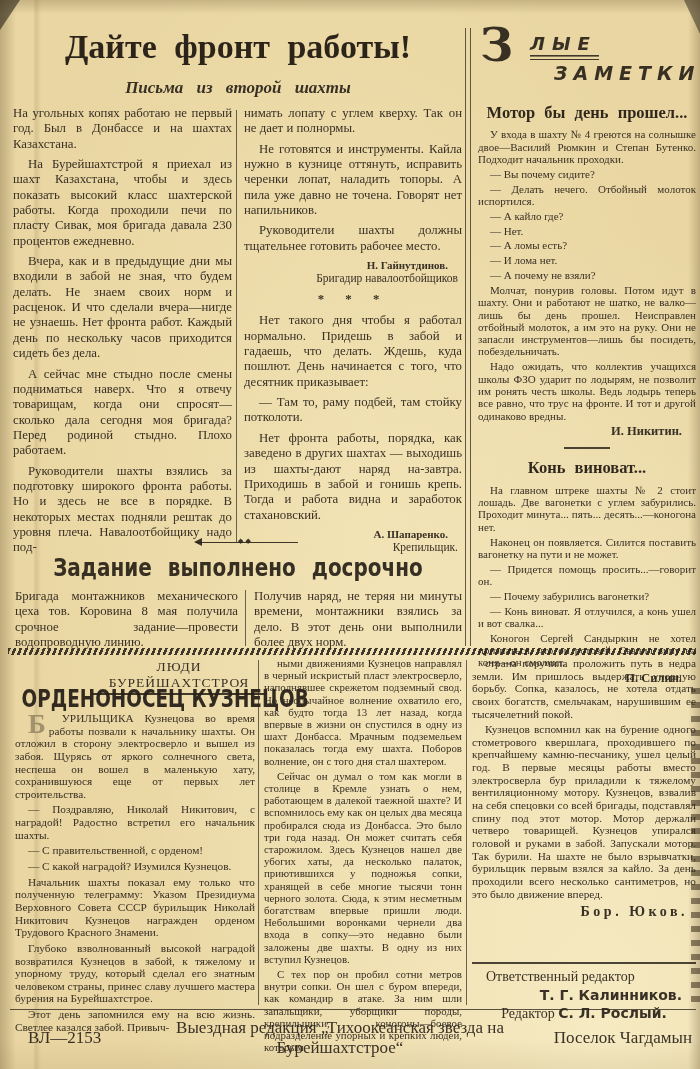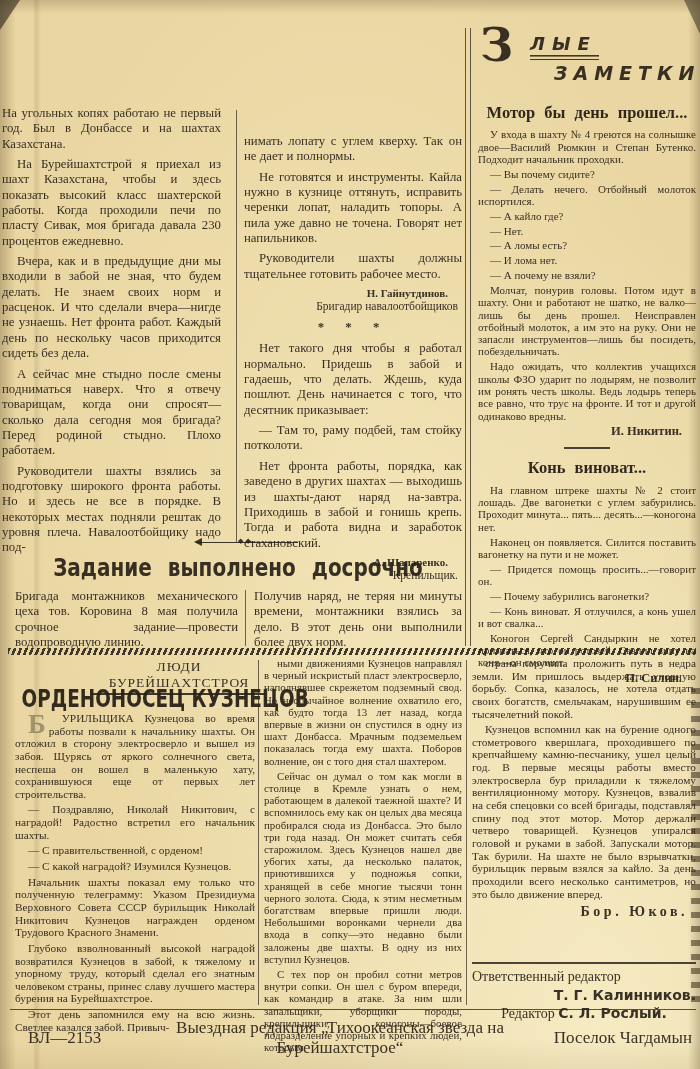--- a/index.html
+++ b/index.html
@@ -20,22 +20,22 @@
   .corner.tl{left:0;top:0;border-top:30px solid rgba(25,20,12,.55);border-right:20px solid transparent;}
   .corner.tr{right:0;top:0;border-top:34px solid rgba(25,20,12,.45);border-left:16px solid transparent;}
   .serration{position:absolute;right:0;top:688px;width:9px;height:322px;
     background:repeating-linear-gradient(180deg, rgba(55,42,24,.55) 0 6px, rgba(55,42,24,0) 6px 14px);}
   
   .front-head{position:absolute;left:15px;top:28px;width:446px;text-align:center;}
   .front-head h1{margin:0;font-size:34px;font-weight:bold;word-spacing:9px;color:rgba(38,30,21,.97);}
   .front-head h2{margin:12px 0 0;font-size:17px;font-weight:bold;font-style:italic;word-spacing:9px;}
   
   .col{position:absolute;text-align:justify;font-size:12.8px;line-height:1.2;}
-  .c1{left:2px;top:106px;width:219px;}
-  .c2{left:244px;top:106px;width:218px;margin-top:28px;}
+  .c1{left:13px;top:106px;width:219px;}
+  .c2{left:244px;top:106px;width:218px;}
   .para{margin:0 0 5px;text-indent:15px;}
   .noindent{text-indent:0;}
   .byline{margin:2px 0 0;text-align:right;font-weight:bold;font-size:11px;padding-right:14px;text-indent:0;}
   .role{margin:0 0 4px;text-align:right;font-size:11.5px;padding-right:4px;text-indent:0;}
   .stars{margin:6px 0;text-align:center;letter-spacing:9px;font-weight:bold;text-indent:0;}
   
   .vrule{position:absolute;width:0;border-left:1.4px solid rgba(50,42,32,.7);}
   .r1{left:236px;top:110px;height:432px;}
   .r3{left:245px;top:590px;height:56px;}
   .r4{left:258px;top:660px;height:345px;}
@@ -78,41 +78,45 @@
     transform:scale(.97,1.3);transform-origin:center top;color:rgba(40,33,24,.95);}
   .fcol{position:absolute;text-align:justify;font-size:11.3px;line-height:1.12;}
   .fcol .para{margin:0 0 3px;text-indent:13px;}
   .f1{left:15px;top:712px;width:240px;}
   .f2{left:264px;top:657px;width:198px;font-size:10.9px;}
   .f3{left:472px;top:657px;width:224px;}
   .dropcap{float:left;font-size:27px;line-height:24px;font-weight:bold;margin:0 3px 0 0;opacity:.4;}
   .feat-byline{margin:4px 0 0;text-align:right;font-weight:bold;font-size:14px;letter-spacing:3.5px;padding-right:8px;text-indent:0;}
   
   .editors{position:absolute;left:472px;top:962px;width:224px;border-top:2.2px solid rgba(45,38,28,.85);padding-top:5px;}
-  .editors p{margin:0 0 2px;}
+  .editors p{margin:0 14px 2px;}
   .ed1{font-size:14px;}
   .ed2{font-family:"DejaVu Sans",sans-serif;font-weight:bold;font-size:14px;text-align:right;padding-left:36px;}
   .ed3{font-size:14px;text-align:center;}
   .ed3 .ed-name{font-family:"DejaVu Sans",sans-serif;font-weight:bold;}
   
   .foot-rule{position:absolute;left:10px;top:1009px;width:686px;border-top:1.6px solid rgba(50,42,32,.8);}
   .page-footer{position:absolute;left:10px;top:1018px;width:686px;display:flex;align-items:center;font-size:17px;}
   .page-footer .fl{margin-left:18px;width:110px;}
   .page-footer .fc{flex:1;text-align:center;}
   .page-footer .fr{width:150px;text-align:right;margin-right:4px;}
 </style>
 </head>
 <body>
 
 <div id="page">
 
   <div class="corner tl"></div>
   <div class="corner tr"></div>
   <div class="serration"></div>
 
+  <header class="front-head">
+    <h1>Дайте фронт работы!</h1>
+    <h2>Письма из второй шахты</h2>
+  </header>
 
   <div class="col c1">
     <p class="para noindent">На угольных копях работаю не первый год. Был в Донбассе и на шахтах Казахстана.</p>
     <p class="para">На Бурейшахтстрой я приехал из шахт Казахстана, чтобы и здесь показать высокий класс шахтерской работы. Когда проходили печи по пласту Сивак, моя бригада давала 230 процентов ежедневно.</p>
     <p class="para">Вчера, как и в предыдущие дни мы входили в забой не зная, что будем делать. Не знаем своих норм и расценок. И что сделали вчера—нигде не узнаешь. Нет фронта работ. Каждый день по нескольку часов приходится сидеть без дела.</p>
     <p class="para">А сейчас мне стыдно после смены подниматься наверх. Что я отвечу товарищам, когда они спросят—сколько дала сегодня моя бригада? Перед родиной стыдно. Плохо работаем.</p>
     <p class="para">Руководители шахты взялись за подготовку широкого фронта работы. Но и здесь не все в порядке. В некоторых местах подняли рештак до уровня плеча. Навалоотбойщику надо под-</p>
   </div>
 
   <div class="vrule r1"></div>

